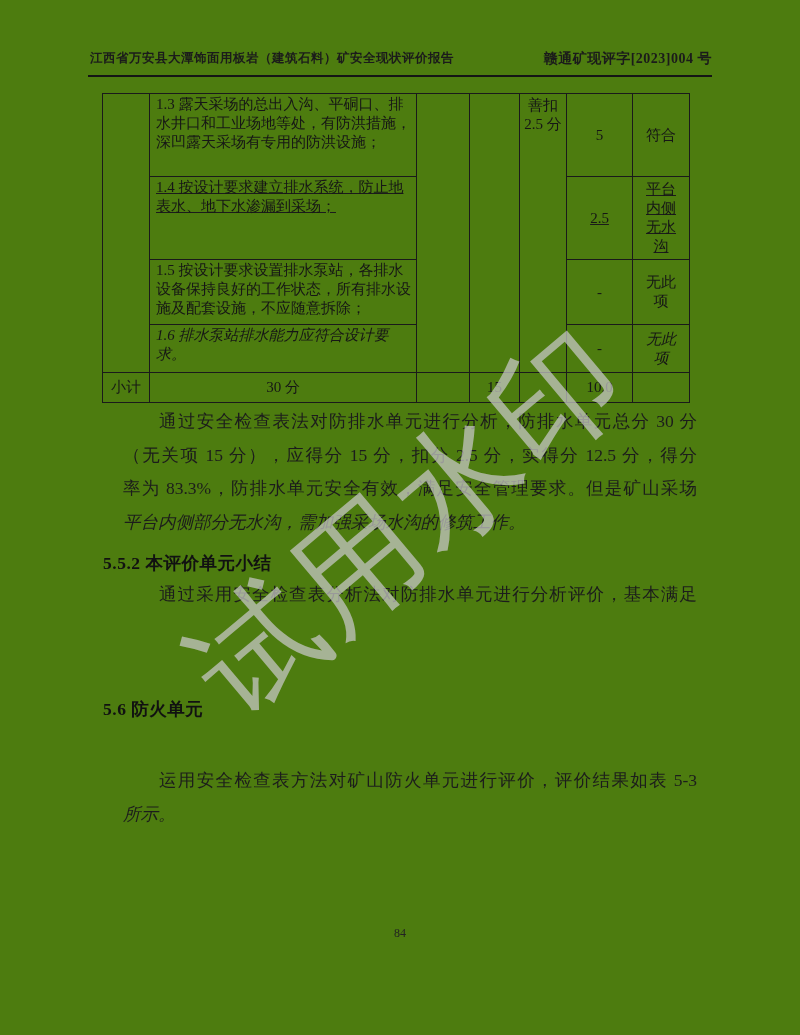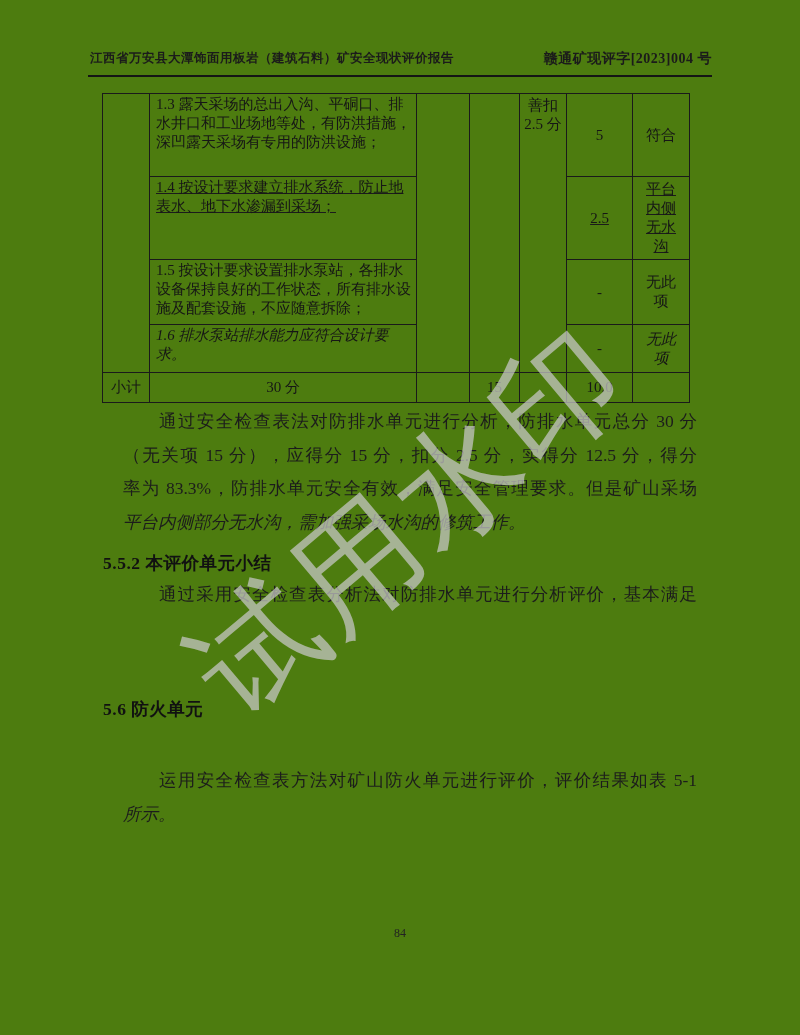--- a/index.html
+++ b/index.html
@@ -115,21 +115,21 @@
 
   <div class="heading h552">5.5.2 本评价单元小结</div>
 
   <div class="para p2">
     <div class="pline ind">通过采用安全检查表分析法对防排水单元进行分析评价，基本满足</div>
   </div>
 
   <div class="heading h56">5.6 防火单元</div>
 
   <div class="para p3">
-    <div class="pline ind">运用安全检查表方法对矿山防火单元进行评价，评价结果如表 5-1</div>
+    <div class="pline ind">运用安全检查表方法对矿山防火单元进行评价，评价结果如表 5-3</div>
     <div class="pline left">所示。</div>
   </div>
 
   <div class="pageno">84</div>
 
   <div class="watermark">试用水印</div>
 
 </div>
 
 </body></html>

